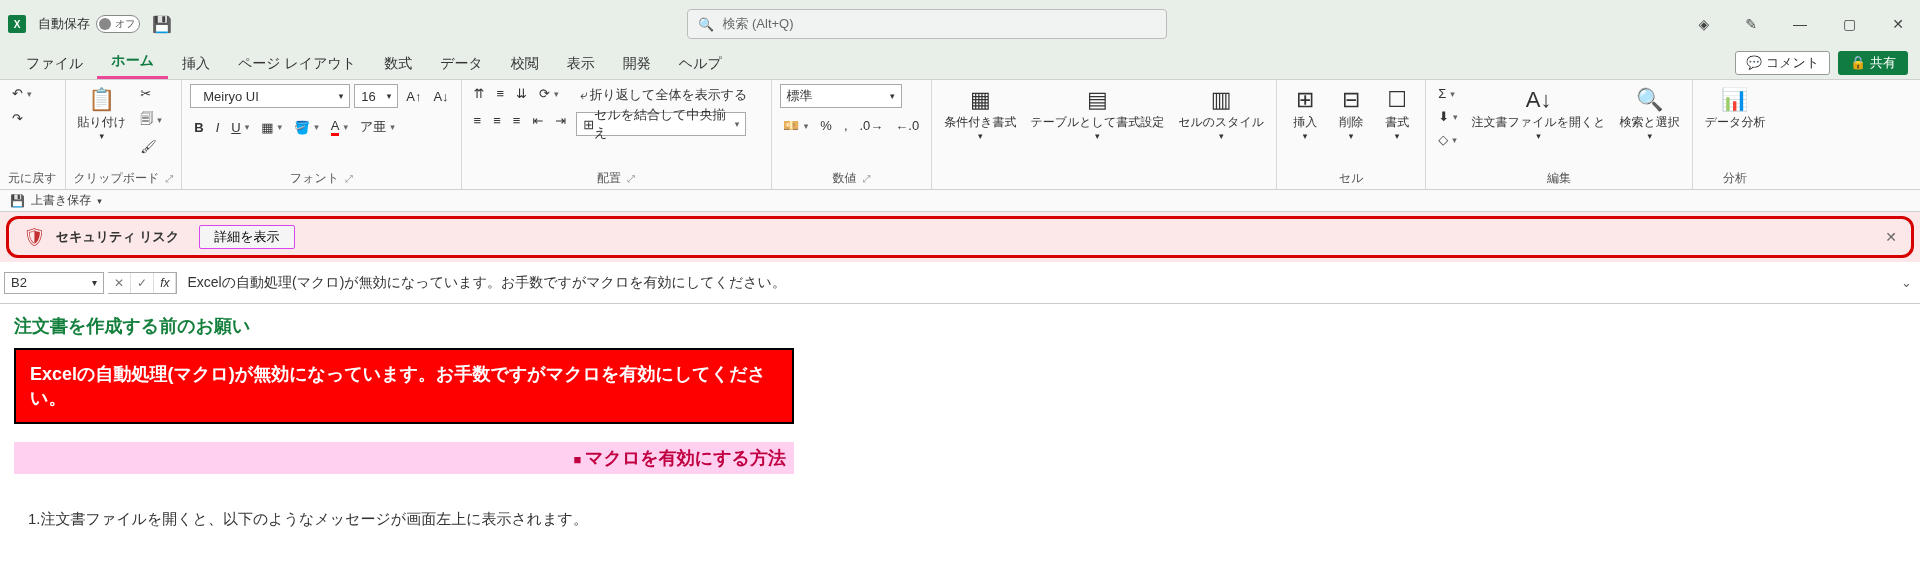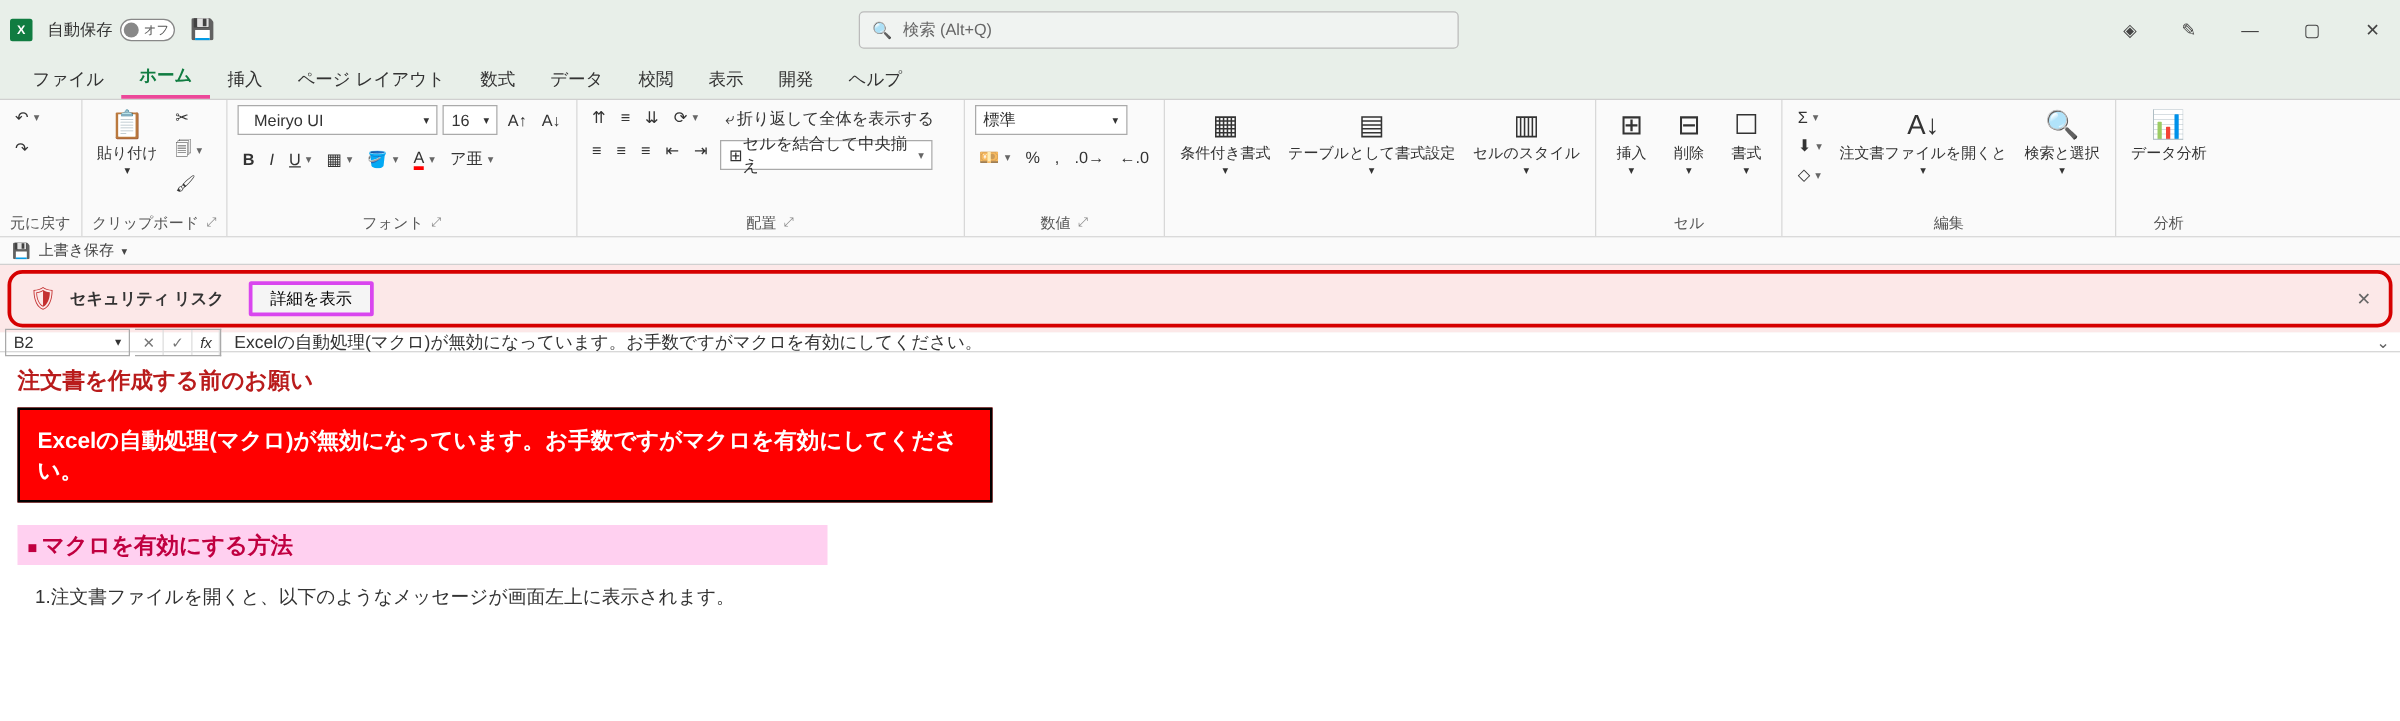--- a/index.html
+++ b/index.html
@@ -41,38 +41,38 @@
 
 
 .qat { height: 22px; background: #fafafa; display: flex; align-items: center; padding: 0 10px; font-size: 12px; color: #444; border-bottom: 1px solid #d0d0d0; gap: 6px; }
 
 
 .secbar-wrap { padding: 4px 6px; background: #fce8e8; }
 .secbar { border: 3px solid #d60000; border-radius: 12px; padding: 6px 14px; display: flex; align-items: center; gap: 10px; background: #fce8e8; position: relative; }
 .secbar .shield { color: #c43030; font-size: 18px; }
 .secbar .title { font-weight: bold; font-size: 13px; }
 .secbar .msg { font-size: 13px; text-decoration: underline; color: #333; }
-.secbar .detail { border: 3px solid #d946ef; background: #f5f5f5; padding: 2px 14px; font-size: 13px; border-radius: 2px; margin-left: 10px; }
+.secbar .detail { border: 1px solid #d946ef; background: #f5f5f5; padding: 2px 14px; font-size: 13px; border-radius: 2px; margin-left: 10px; }
 .secbar .close { position: absolute; right: 14px; color: #666; font-size: 14px; }
 
 
-.fxbar { height: 16px; background: #fff; border-bottom: 1px solid #ccc; display: flex; align-items: center; }
+.fxbar { height: 42px; background: #fff; border-bottom: 1px solid #ccc; display: flex; align-items: center; }
 .fxbar .namebox { width: 100px; border: 1px solid #aaa; height: 22px; margin: 0 4px; display: flex; align-items: center; padding: 0 6px; font-size: 13px; }
 .fxbar .namebox .dd { margin-left: auto; font-size: 10px; }
 .fxbar .fxctrl { display: flex; border: 1px solid #aaa; border-left: none; height: 22px; }
 .fxbar .fxctrl span { padding: 0 6px; display: flex; align-items: center; font-size: 12px; color: #777; border-right: 1px solid #ddd; }
 .fxbar .fxctrl .fx { font-style: italic; color: #333; }
 .fxbar .fxtext { flex: 1; padding: 0 10px; font-size: 14px; }
 .fxbar .expand { padding: 0 8px; color: #666; }
 
 
 .sheet { background: #fff; padding: 10px 14px; height: 300px; overflow: hidden; }
-.sheet .h1 { color: #b91c1c; font-weight: bold; font-size: 18px; margin-bottom: 10px; }
+.sheet .h1 { color: #15803d; font-weight: bold; font-size: 18px; margin-bottom: 10px; }
 .sheet .redbox { background: #ff0000; color: #fff; font-weight: bold; font-size: 18px; padding: 12px 14px; width: 780px; border: 2px solid #000; margin-bottom: 18px; }
-.sheet .pinkbar { background: #ffd0f0; width: 648px; padding: 4px 8px; margin-bottom: 16px; }
+.sheet .pinkbar { background: #ffd0f0; width: 780px; padding: 4px 8px; margin-bottom: 36px; text-align: right; }
 .sheet .pinkbar .sq { color: #c00040; }
 .sheet .pinkbar .txt { color: #c00040; font-weight: bold; font-size: 18px; }
 .sheet .step { font-size: 15px; margin-left: 14px; }
 
 
 .chev::after { content: "▾"; font-size: 9px; margin-left: 2px; color: #666; }
 </style>
 </head>
 <body>
 
@@ -101,20 +101,24 @@
   <div class="tab">ファイル</div>
   <div class="tab active">ホーム</div>
   <div class="tab">挿入</div>
   <div class="tab">ページ レイアウト</div>
   <div class="tab">数式</div>
   <div class="tab">データ</div>
   <div class="tab">校閲</div>
   <div class="tab">表示</div>
   <div class="tab">開発</div>
   <div class="tab">ヘルプ</div>
+  <div class="right">
+    <div class="btn-comment">💬 <span>コメント</span></div>
+    <div class="btn-share">🔒 <span>共有</span></div>
+  </div>
 </div>
 
 <div class="ribbon">
 
   <div class="rgroup">
     <div class="body col">
       <span class="smallbtn chev">↶</span>
       <span class="smallbtn">↷</span>
     </div>
     <div class="label">元に戻す</div>

